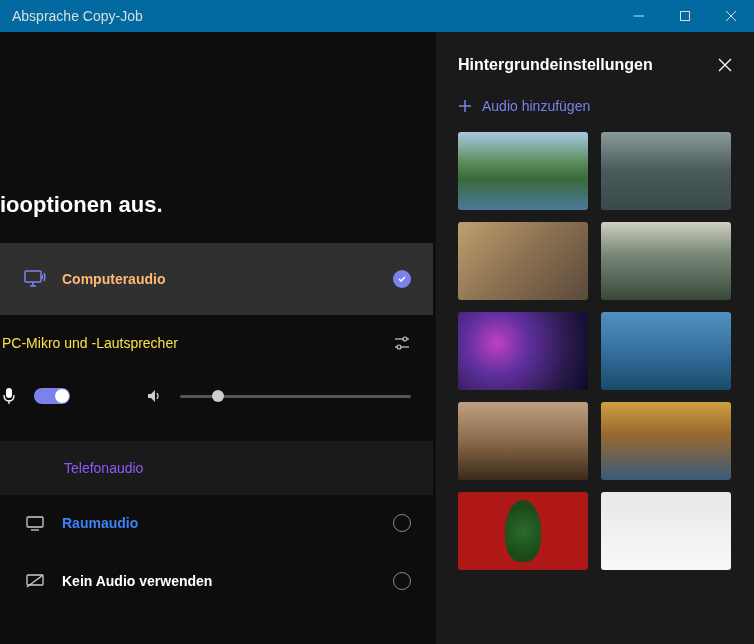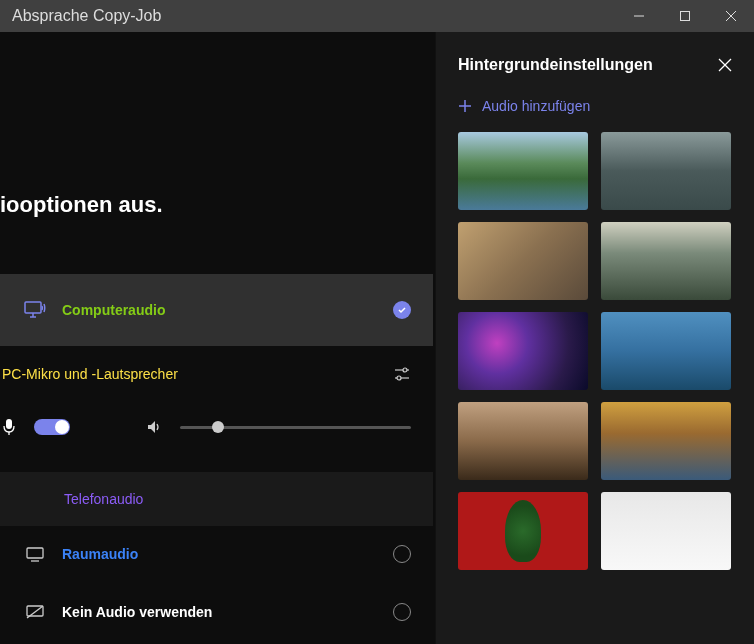--- a/index.html
+++ b/index.html
@@ -6,51 +6,51 @@
 body {
   width: 754px; height: 644px;
   background: #0d0d0d;
   font-family: 'Segoe UI', sans-serif;
   color: #fff;
   overflow: hidden;
   display: flex; flex-direction: column;
 }
 .titlebar {
   height: 32px; display: flex; align-items: center;
-  padding-left: 12px; background: #404040;
-  font-size: 16px; color: #ddd;
+  padding-left: 12px; background: #0369a1;
+  font-size: 14px; color: #ddd;
 }
 .titlebar-spacer { flex: 1; }
 .win-btns { display: flex; height: 100%; }
 .win-btn {
   width: 46px; height: 32px; display: flex;
   align-items: center; justify-content: center;
   color: #ddd; cursor: pointer;
 }
 .content { flex: 1; display: flex; overflow: hidden; }
 .left-pane {
   width: 436px; background: #0d0d0d;
   padding-right: 2px;
   display: flex; flex-direction: column;
   border-right: 1px solid #111;
   padding-top: 160px;
 }
 .heading {
   font-size: 22px; font-weight: 700; color: #fff;
-  margin-left: 0; margin-bottom: 56px;
+  margin-left: 0; margin-bottom: 25px;
 }
 .option-card {
   height: 72px; display: flex; align-items: center;
   padding: 0 22px; background: #303030;
   margin-bottom: 2px;
 }
 .option-card.selected { background: #303030; }
 .option-card.dim { background: transparent; height: 56px; }
 .option-card .icon { width: 26px; display: flex; justify-content: center; margin-right: 14px; }
-.option-label { flex: 1; font-size: 14px; font-weight: 600; color: #84cc16; }
+.option-label { flex: 1; font-size: 14px; font-weight: 600; color: #fdba74; }
 .check-circle {
   width: 18px; height: 18px; border-radius: 50%;
   background: #7b83eb; display: flex;
   align-items: center; justify-content: center;
 }
 .radio-circle {
   width: 18px; height: 18px; border-radius: 50%;
   border: 1.5px solid #888;
 }
 .device-row {

